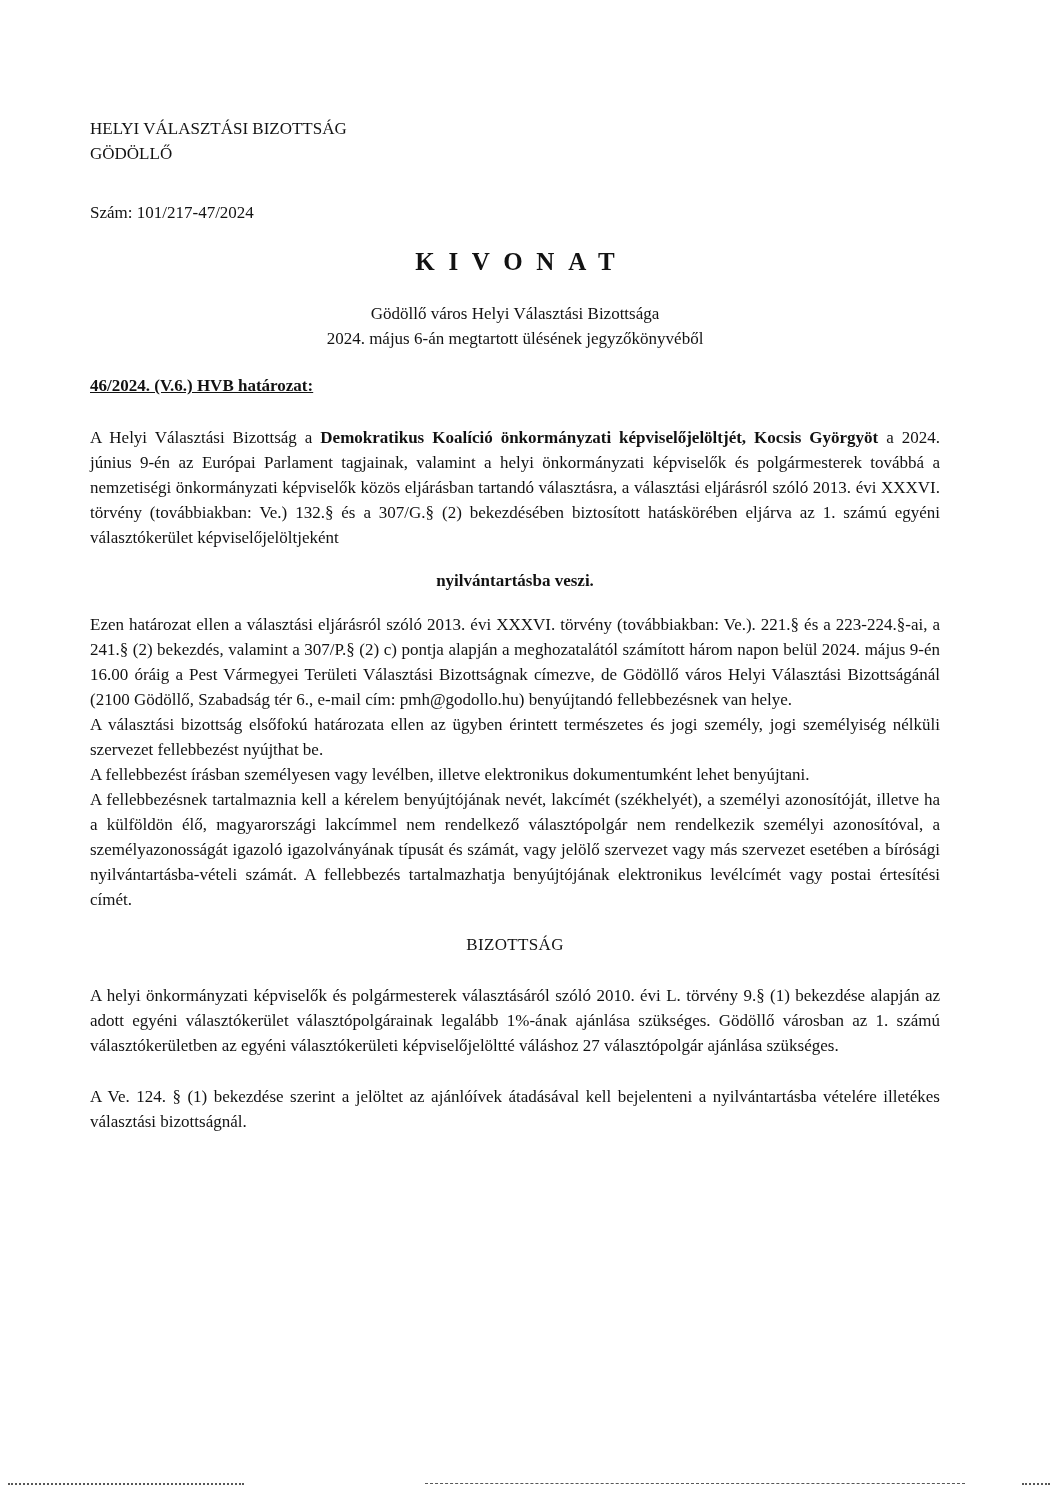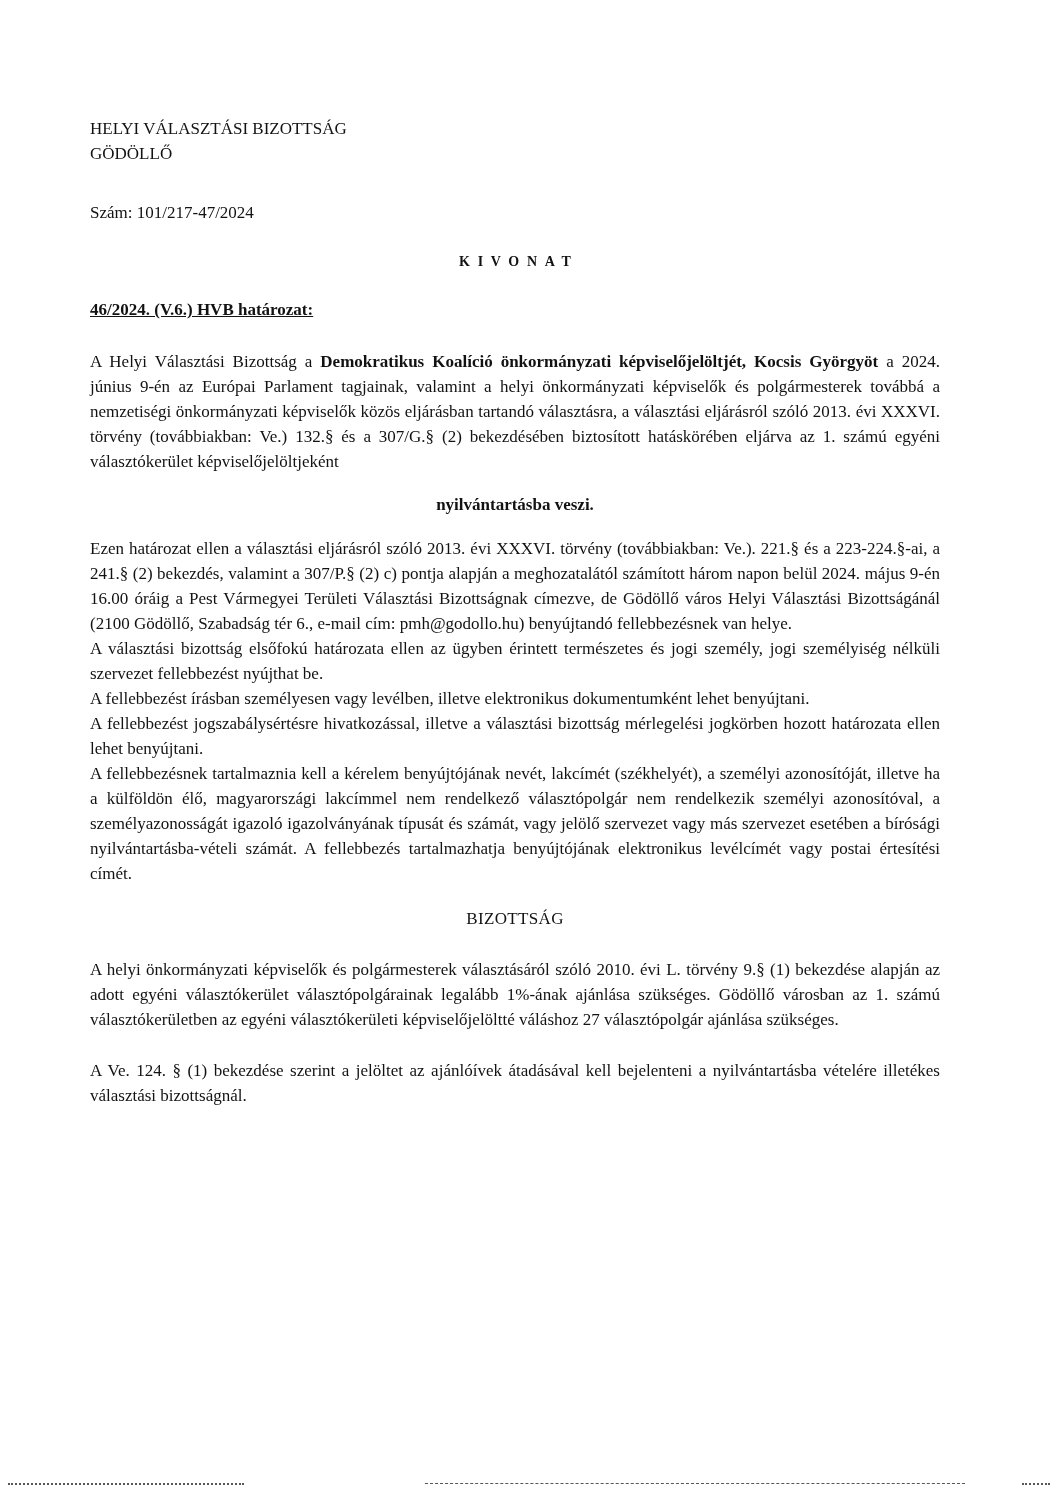--- a/index.html
+++ b/index.html
@@ -19,21 +19,21 @@
     line-height: 25px;
     color: #121212;
     overflow: hidden;
   }
   .org-line { margin: 0; }
   .ref-number { margin: 34px 0 0 0; }
   .doc-title {
     margin: 24px 0 0 0;
     text-align: center;
     font-weight: bold;
-    font-size: 14px;
+    font-size: 25px;
     line-height: 26px;
     letter-spacing: 0.55em;
     text-indent: 0.55em; 
   }
   .subtitle { margin: 26px 0 0 0; text-align: center; }
   .subtitle p { margin: 0; }
   .decision-heading {
     margin: 22px 0 0 0;
     text-align: left;
     font-weight: bold;
@@ -71,32 +71,35 @@
 
 <div class="page">
 
   <p class="org-line">HELYI VÁLASZTÁSI BIZOTTSÁG</p>
   <p class="org-line">GÖDÖLLŐ</p>
 
   <p class="ref-number">Szám: 101/217-47/2024</p>
 
   <p class="doc-title">KIVONAT</p>
 
+  <div class="subtitle">
+    <p>Gödöllő város Helyi Választási Bizottsága</p>
+    <p>2024. május 6-án megtartott ülésének jegyzőkönyvéből</p>
+  </div>
 
   <p class="decision-heading">46/2024. (V.6.) HVB határozat:</p>
 
   <p class="para para-first"><span>A Helyi Választási Bizottság a </span><b class="inline-bold">Demokratikus Koalíció önkormányzati képviselőjelöltjét, Kocsis Györgyöt</b><span> a 2024. június 9-én az Európai Parlament tagjainak, valamint a helyi önkormányzati képviselők és polgármesterek továbbá a nemzetiségi önkormányzati képviselők közös eljárásban tartandó választásra, a választási eljárásról szóló 2013. évi XXXVI. törvény (továbbiakban: Ve.) 132.§ és a 307/G.§ (2) bekezdésében biztosított hatáskörében eljárva az 1. számú egyéni választókerület képviselőjelöltjeként</span></p>
 
   <p class="registers">nyilvántartásba veszi.</p>
 
   <div class="body-block">
     <p class="para">Ezen határozat ellen a választási eljárásról szóló 2013. évi XXXVI. törvény (továbbiakban: Ve.). 221.§ és a 223-224.§-ai, a 241.§ (2) bekezdés, valamint a 307/P.§ (2) c) pontja alapján a meghozatalától számított három napon belül 2024. május 9-én 16.00 óráig a Pest Vármegyei Területi Választási Bizottságnak címezve, de Gödöllő város Helyi Választási Bizottságánál (2100 Gödöllő, Szabadság tér 6., e-mail cím: pmh@godollo.hu) benyújtandó fellebbezésnek van helye.</p>
     <p class="para">A választási bizottság elsőfokú határozata ellen az ügyben érintett természetes és jogi személy, jogi személyiség nélküli szervezet fellebbezést nyújthat be.</p>
     <p class="para">A fellebbezést írásban személyesen vagy levélben, illetve elektronikus dokumentumként lehet benyújtani.</p>
-    <p class="para">A fellebbezést jogszabálysértésre hivatkozással, illetve a választási bizottság mérlegelési jogkörben hozott határozata ellen lehet benyújtani.</p>
     <p class="para">A fellebbezésnek tartalmaznia kell a kérelem benyújtójának nevét, lakcímét (székhelyét), a személyi azonosítóját, illetve ha a külföldön élő, magyarországi lakcímmel nem rendelkező választópolgár nem rendelkezik személyi azonosítóval, a személyazonosságát igazoló igazolványának típusát és számát, vagy jelölő szervezet vagy más szervezet esetében a bírósági nyilvántartásba-vételi számát. A fellebbezés tartalmazhatja benyújtójának elektronikus levélcímét vagy postai értesítési címét.</p>
   </div>
 
   <p class="section-heading">BIZOTTSÁG</p>
 
   <p class="para just-p1">A helyi önkormányzati képviselők és polgármesterek választásáról szóló 2010. évi L. törvény 9.§ (1) bekezdése alapján az adott egyéni választókerület választópolgárainak legalább 1%-ának ajánlása szükséges. Gödöllő városban az 1. számú választókerületben az egyéni választókerületi képviselőjelöltté váláshoz 27 választópolgár ajánlása szükséges.</p>
   <p class="para just-p2">A Ve. 124. § (1) bekezdése szerint a jelöltet az ajánlóívek átadásával kell bejelenteni a nyilvántartásba vételére illetékes választási bizottságnál.</p>
 
   <div class="scan-noise noise-a"></div>
   <div class="scan-noise noise-b"></div>

